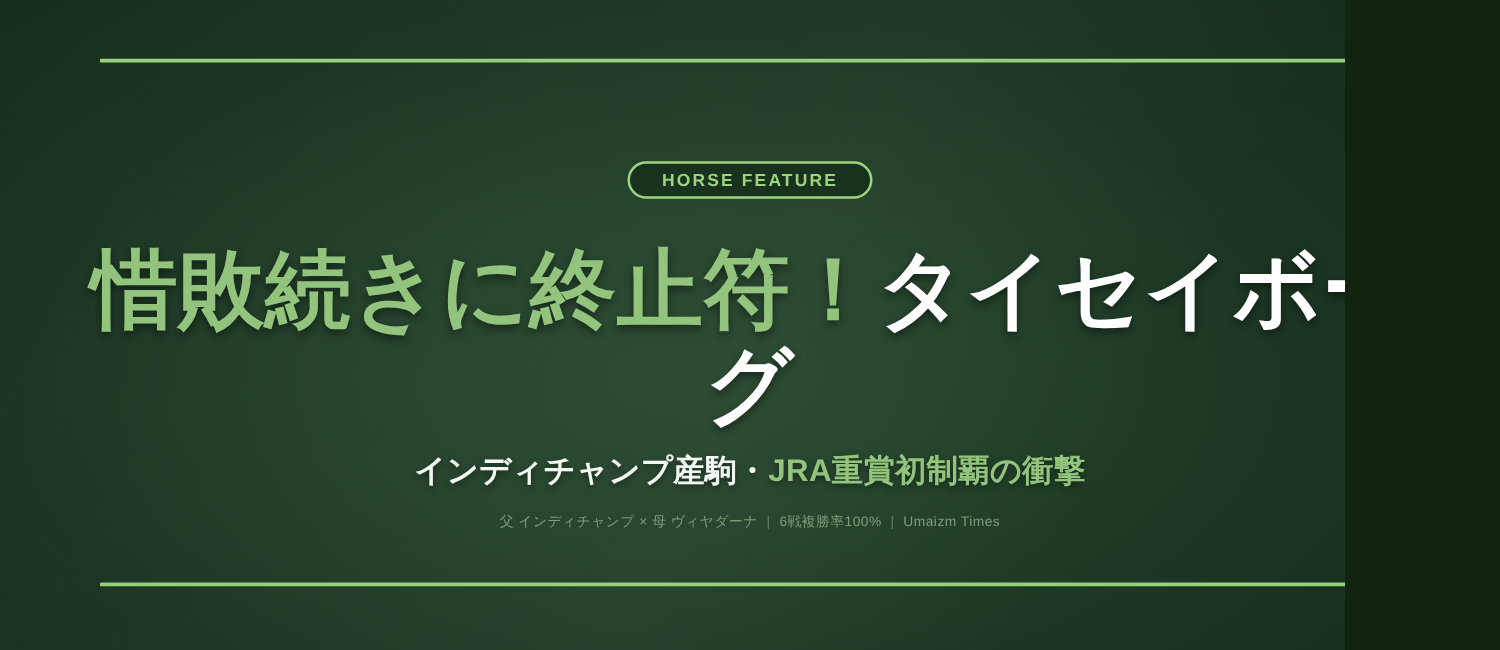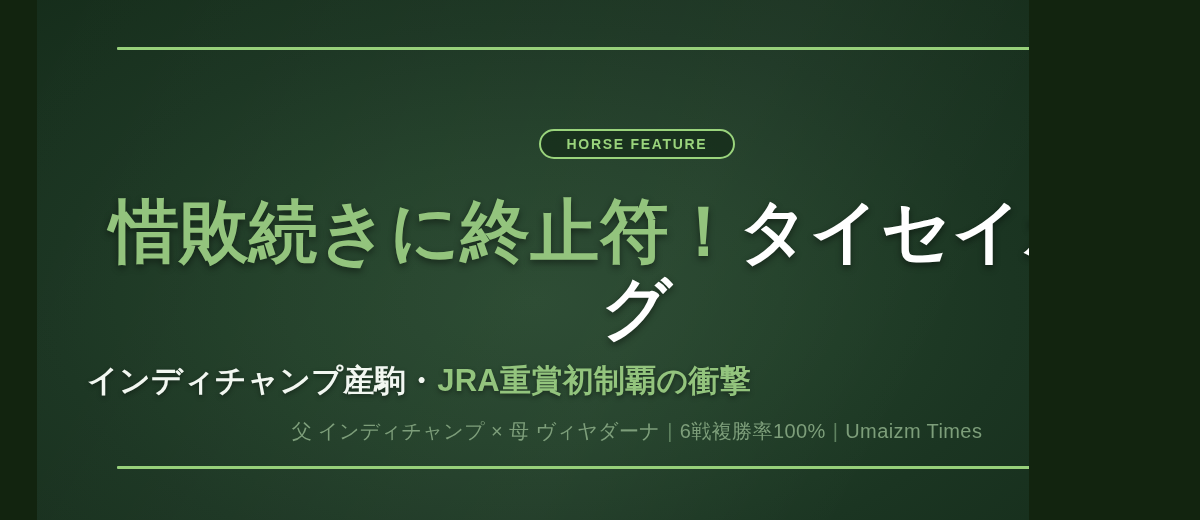--- a/index.html
+++ b/index.html
@@ -10,28 +10,27 @@
   body {
     width: 1200px;
     height: 520px;
     overflow: hidden;
     background: #12240f;
     font-family: "Liberation Sans", "DejaVu Sans", sans-serif;
   }
 
   .banner {
     position: relative;
-    width: 992px;
+    width: 1076px;
     height: 520px;
     box-sizing: border-box;
     overflow: hidden;
     background-color: #16301c;
     background-image:
       radial-gradient(ellipse 78% 85% at 50% 58%, #28482f 0%, #224029 32%, #1b3522 62%, #152c1a 100%);
-    margin-left: 37px;
   }
 
   
   .sheen {
     position: absolute;
     left: 0; top: 0;
     width: 1200px;
     height: 520px;
     background: linear-gradient(118deg,
                 rgba(255,255,255,0.000) 0%,
@@ -96,35 +95,35 @@
     letter-spacing: 0.5px;
     color: #ffffff;
     text-shadow: 0 3px 7px rgba(0,0,0,0.45);
   }
   .hl-accent { color: #93c47d; }
   .hl-white  { color: #ffffff; }
 
   .subtitle {
     margin-top: 14px;
     width: 1100px;
-    text-align: left;
-    font-size: 31px;
+    text-align: center;
+    font-size: 25px;
     font-weight: bold;
     letter-spacing: 0.3px;
     line-height: 1.2;
     text-shadow: 0 2px 5px rgba(0,0,0,0.40);
   }
   .sub-white  { color: #f2f7f1; }
   .sub-accent { color: #93c47d; }
 
   .meta {
     margin-top: 19px;
     width: 1100px;
     text-align: center;
-    font-size: 20px;
+    font-size: 11px;
     font-weight: normal;
     letter-spacing: 0.4px;
     color: #7d9e7a;
     line-height: 1.3;
   }
   .meta-sep {
     color: #5f8260;
     padding: 0 7px;
   }
 </style>

